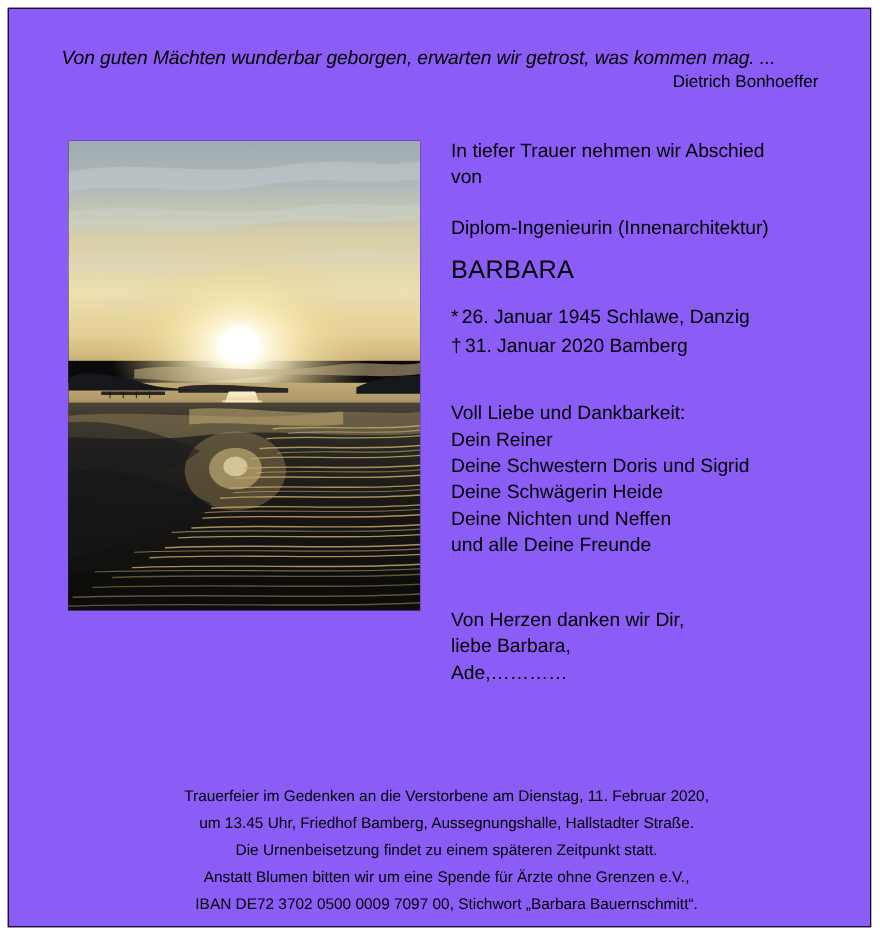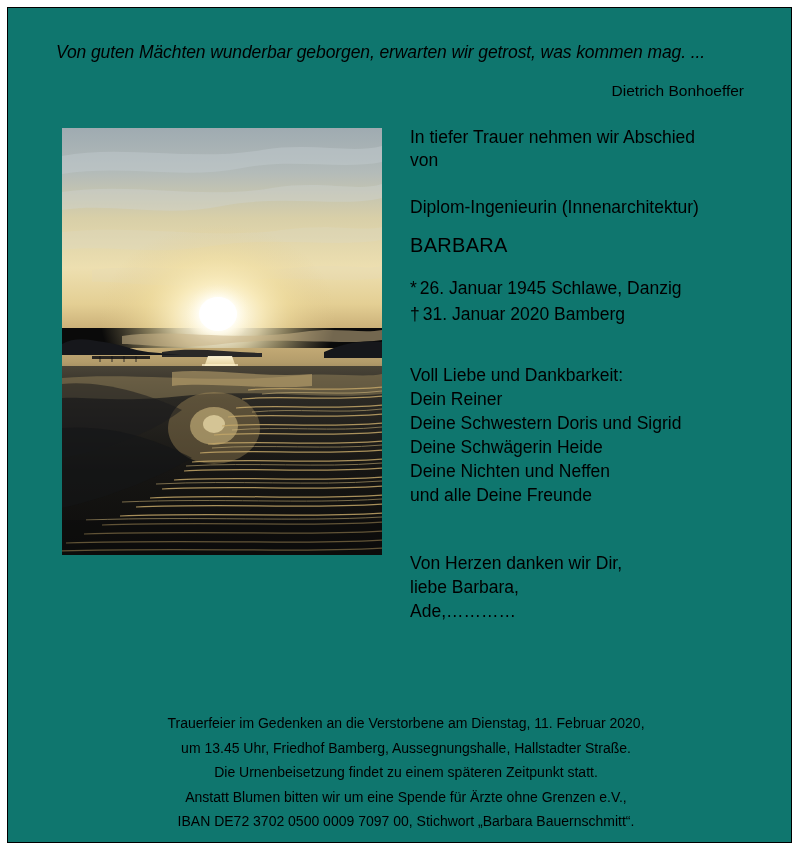--- a/index.html
+++ b/index.html
@@ -17,21 +17,21 @@
   }
 
   #notice {
     position: absolute;
     left: 7px;
     top: 7px;
     width: 785px;
     height: 836px;
     border: 1.5px solid #000000;
     box-sizing: border-box;
-    background: #0f766e;
+    background: #8b5cf6;
     overflow: hidden;
   }
 
   
   .quote-block {
     position: absolute;
     left: 48px;
     top: 33px;
     width: 688px;
   }
@@ -39,21 +39,21 @@
     font-style: italic;
     font-size: 17.5px;
     line-height: 22px;
     letter-spacing: -0.1px;
     white-space: nowrap;
   }
   .quote-author {
     text-align: right;
     font-size: 15.5px;
     line-height: 20px;
-    margin-top: 18px;
+    margin-top: 2px;
   }
 
   
   .photo-frame {
     position: absolute;
     left: 54px;
     top: 120px;
     width: 320px;
     height: 427px;
     overflow: hidden;
@@ -70,21 +70,21 @@
   }
   .para { font-size: 17.5px; line-height: 23px; }
   .lead { margin: 0; }
   .profession {
     font-size: 17.5px;
     line-height: 23px;
     margin-top: 24px;
     white-space: nowrap;
   }
   .name {
-    font-size: 20px;
+    font-size: 23px;
     line-height: 36px;
     letter-spacing: 0.3px;
     margin-top: 8px;
     white-space: nowrap;
   }
   .dates {
     font-size: 17.5px;
     line-height: 26px;
     margin-top: 12px;
   }

